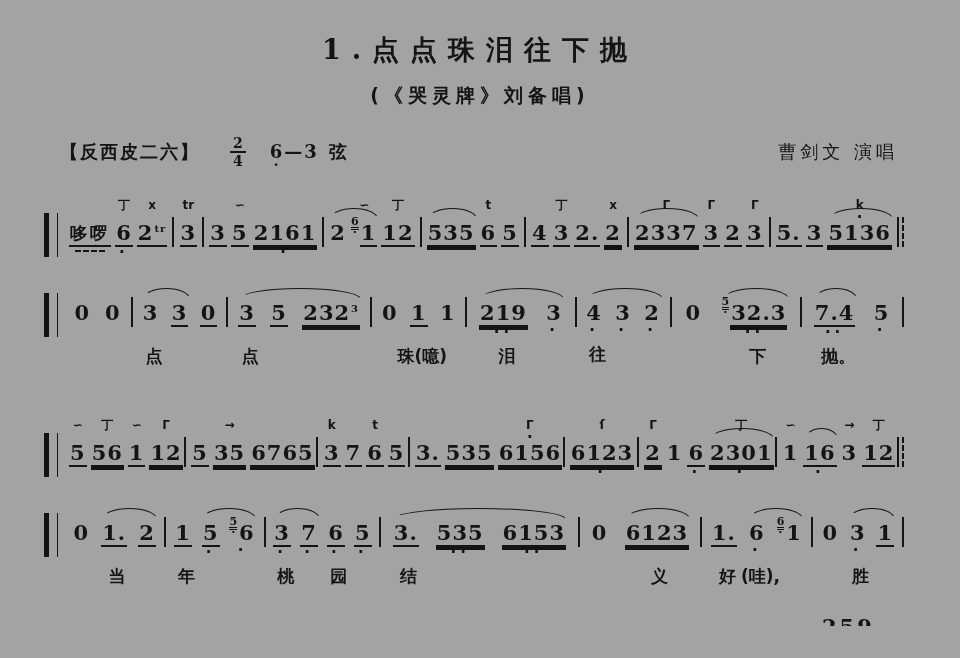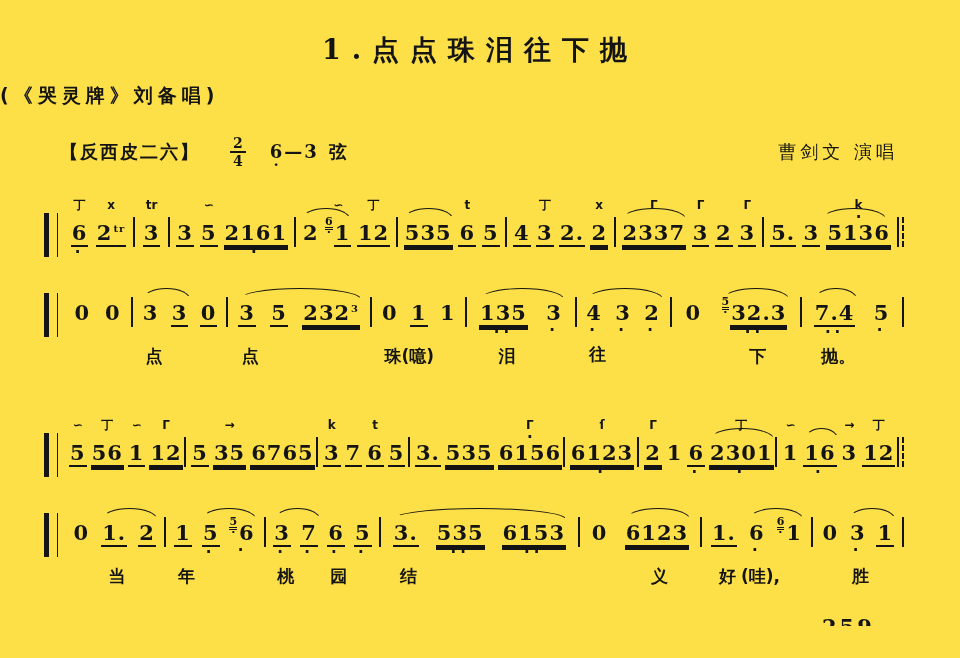--- a/index.html
+++ b/index.html
@@ -1,20 +1,20 @@
 <!DOCTYPE html>
 <html><head>
 <meta charset="utf-8">
 <style>
   html,body{margin:0;padding:0;background:#e8e8e8;}
-  .page{width:960px;height:658px;background:#fde047;color:#141414;position:relative;overflow:hidden;
+  .page{width:960px;height:658px;background:#a3a3a3;color:#141414;position:relative;overflow:hidden;
         font-family:"DejaVu Sans",sans-serif;margin:0 auto;}
   .title{text-align:center;font-size:27px;font-weight:bold;letter-spacing:11px;padding-top:32px;
          font-family:"DejaVu Serif","DejaVu Sans",serif;}
-  .subtitle{text-align:left;font-size:19px;font-weight:bold;letter-spacing:5px;margin-top:15px;}
+  .subtitle{text-align:center;font-size:19px;font-weight:bold;letter-spacing:5px;margin-top:15px;}
   .meta{display:flex;align-items:center;margin:27px 62px 0 60px;font-weight:bold;font-size:18px;}
   .mode{letter-spacing:2px;}
   .ts{display:inline-flex;flex-direction:column;align-items:center;margin-left:30px;font-size:14px;line-height:1;
       font-family:"DejaVu Serif",serif;}
   .ts .top{border-bottom:2px solid #141414;padding:0 3px 1px;}
   .ts .bot{padding-top:1px;}
   .tuning{margin-left:24px;letter-spacing:2px;font-family:"DejaVu Serif",serif;}
   .tuning .cjkpart{font-family:"DejaVu Sans",sans-serif;margin-left:10px;}
   .num-ld{position:relative;display:inline-block;}
   .num-ld:after{content:"\00B7";position:absolute;left:50%;transform:translateX(-50%);top:15px;font-size:15px;}
@@ -71,20 +71,30 @@
     <span class="performer">曹剑文 演唱</span>
   </div>
 
   <div class="music" id="music">
       <div class="system">
         <div class="mrow instr">
           <span class="bracket"></span>
           <div class="measure" style="flex-grow: 9;">
             <div class="notes">
               <span class="tok">
+                <span class="orn"></span>
+                <span class="hd"></span>
+                <span class="main">
+                  <span class="dig u1 cjk">哆啰</span>
+                </span>
+                <span class="below">
+                  <span class="dashline"></span>
+                </span>
+              </span>
+              <span class="tok">
                 <span class="orn">丁</span>
                 <span class="hd"></span>
                 <span class="main">
                   <span class="dig u1">6</span>
                 </span>
                 <span class="below">·</span>
               </span>
               <span class="tok">
                 <span class="orn">x</span>
                 <span class="hd"></span>
@@ -420,31 +430,31 @@
               <span class="tok">
                 <span class="orn"></span>
                 <span class="hd"></span>
                 <span class="main">
                   <span class="dig u0">1</span>
                 </span>
                 <span class="below"></span>
               </span>
             </div>
             <div class="lyr">
-              <span class="lyric" style="left: 34px; text-align: right;">珠(噫)</span>
+              <span class="lyric" style="left: 47px; text-align: right;">珠(噫)</span>
             </div>
           </div>
           <span class="bar"></span>
           <div class="measure" style="flex-grow: 6;">
             <div class="notes">
               <span class="tok">
                 <span class="orn"></span>
                 <span class="hd"></span>
                 <span class="main">
-                  <span class="dig u2">135</span>
+                  <span class="dig u2">219</span>
                 </span>
                 <span class="below">··</span>
               </span>
               <span class="tok">
                 <span class="orn"></span>
                 <span class="hd"></span>
                 <span class="main">
                   <span class="dig u0">3</span>
                 </span>
                 <span class="below">·</span>

